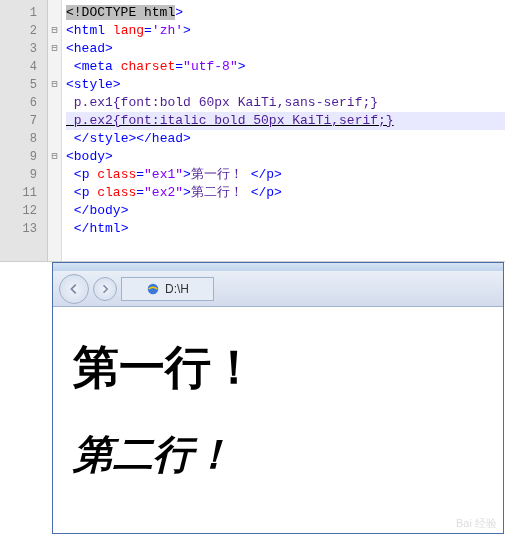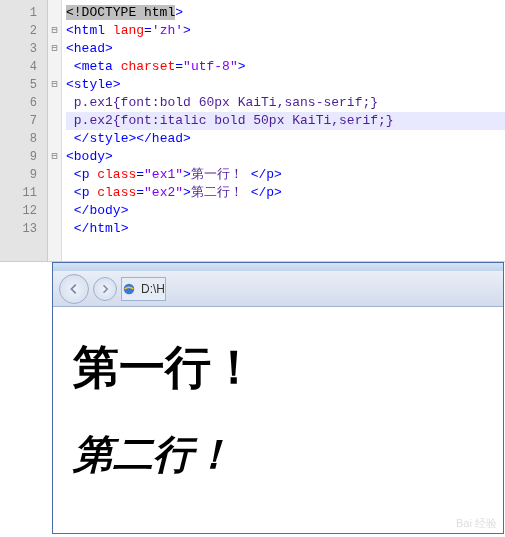--- a/index.html
+++ b/index.html
@@ -47,21 +47,21 @@
 .code {
   flex: 1;
   padding: 4px 0 16px 4px;
   background: #fff;
 }
 .line {
   height: 18px;
   line-height: 18px;
   white-space: pre;
 }
-.hl { background: #e8e8ff; }
+.hl { background: #e8e8ff; text-decoration: underline; }
 .kw { color: #0000ff; }
 .attr { color: #ff0000; }
 .str { color: #8000ff; }
 .txt { color: #4c1d95; }
 .sel-start { background: #c0c0c0; color: #000; }
 
 .browser {
   position: relative;
   margin-left: 52px;
   width: 452px;
@@ -110,21 +110,21 @@
   display: flex;
   align-items: center;
   gap: 4px;
 }
 .tab {
   height: 24px;
   background: #e6ecf5;
   border: 1px solid #9fb2d0;
   display: flex;
   align-items: center;
-  padding: 0 0;
+  padding: 0 24px;
   font-size: 12px;
   font-family: 'Segoe UI', Tahoma, sans-serif;
   color: #333;
   gap: 5px;
 }
 .viewport {
   background: #fff;
   padding: 30px 20px;
   height: 226px;
 }

